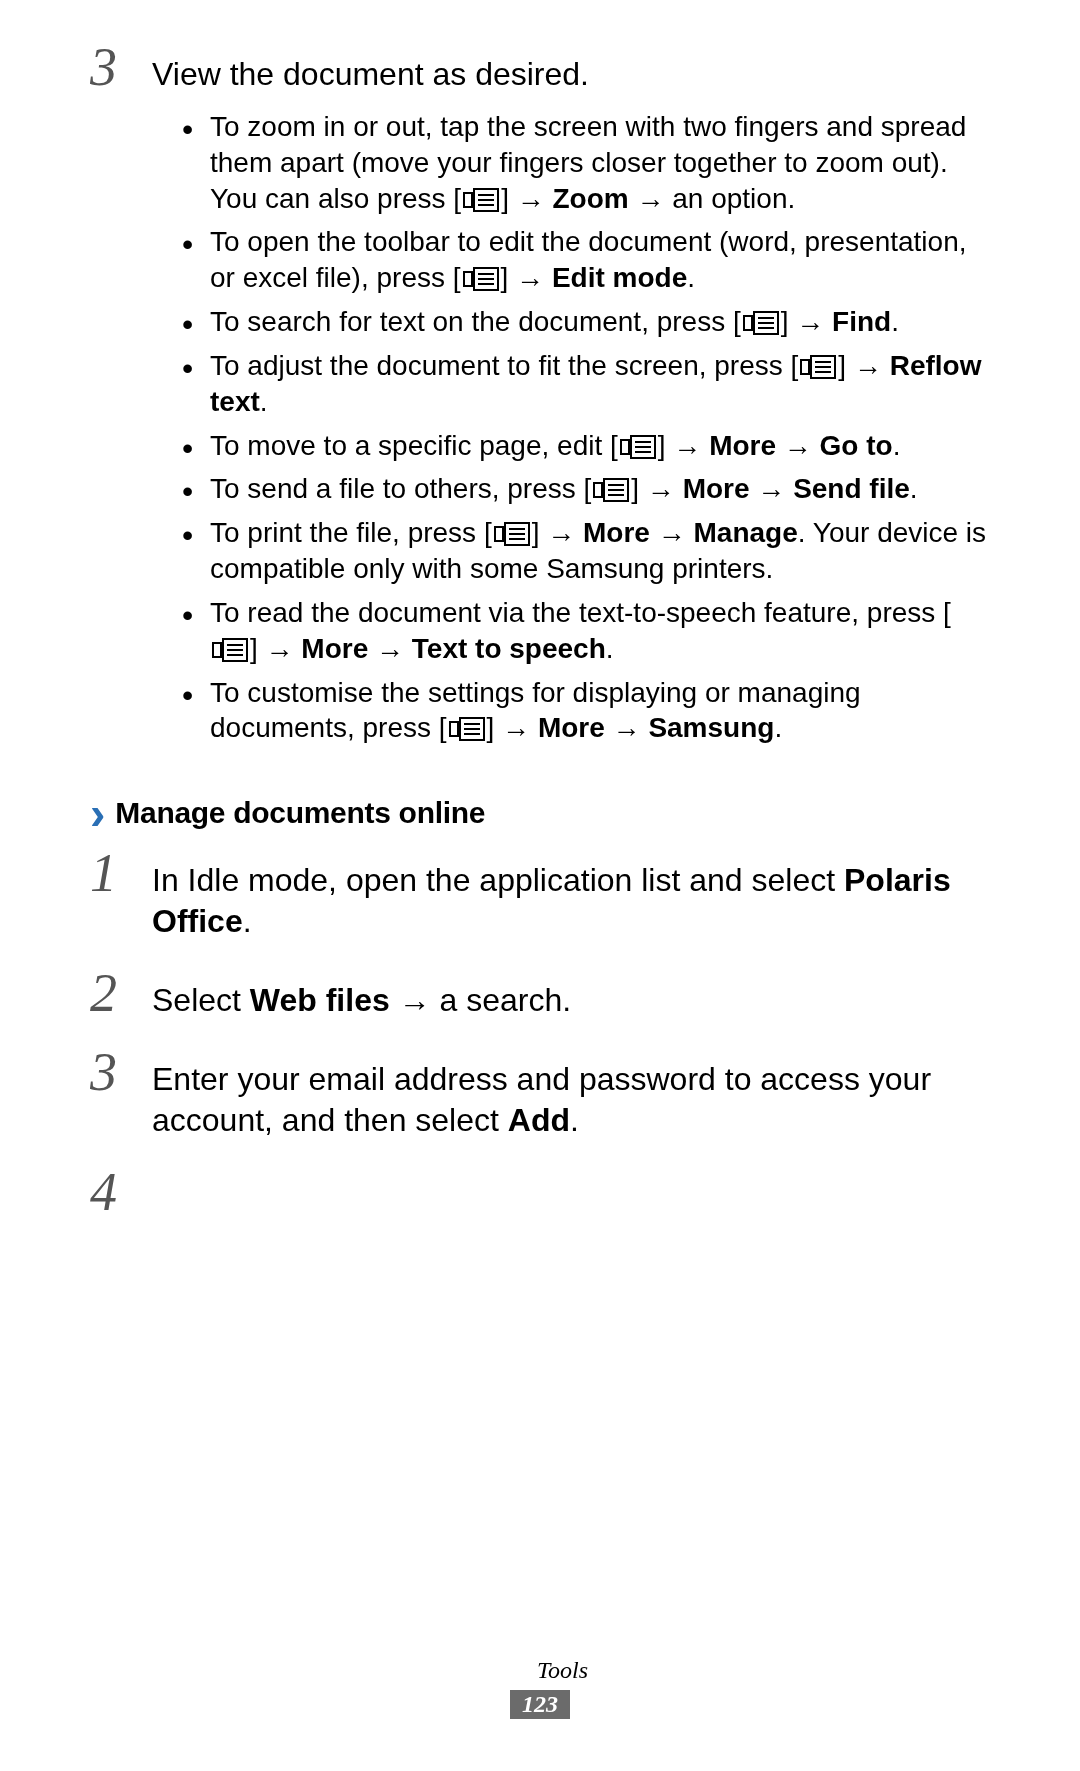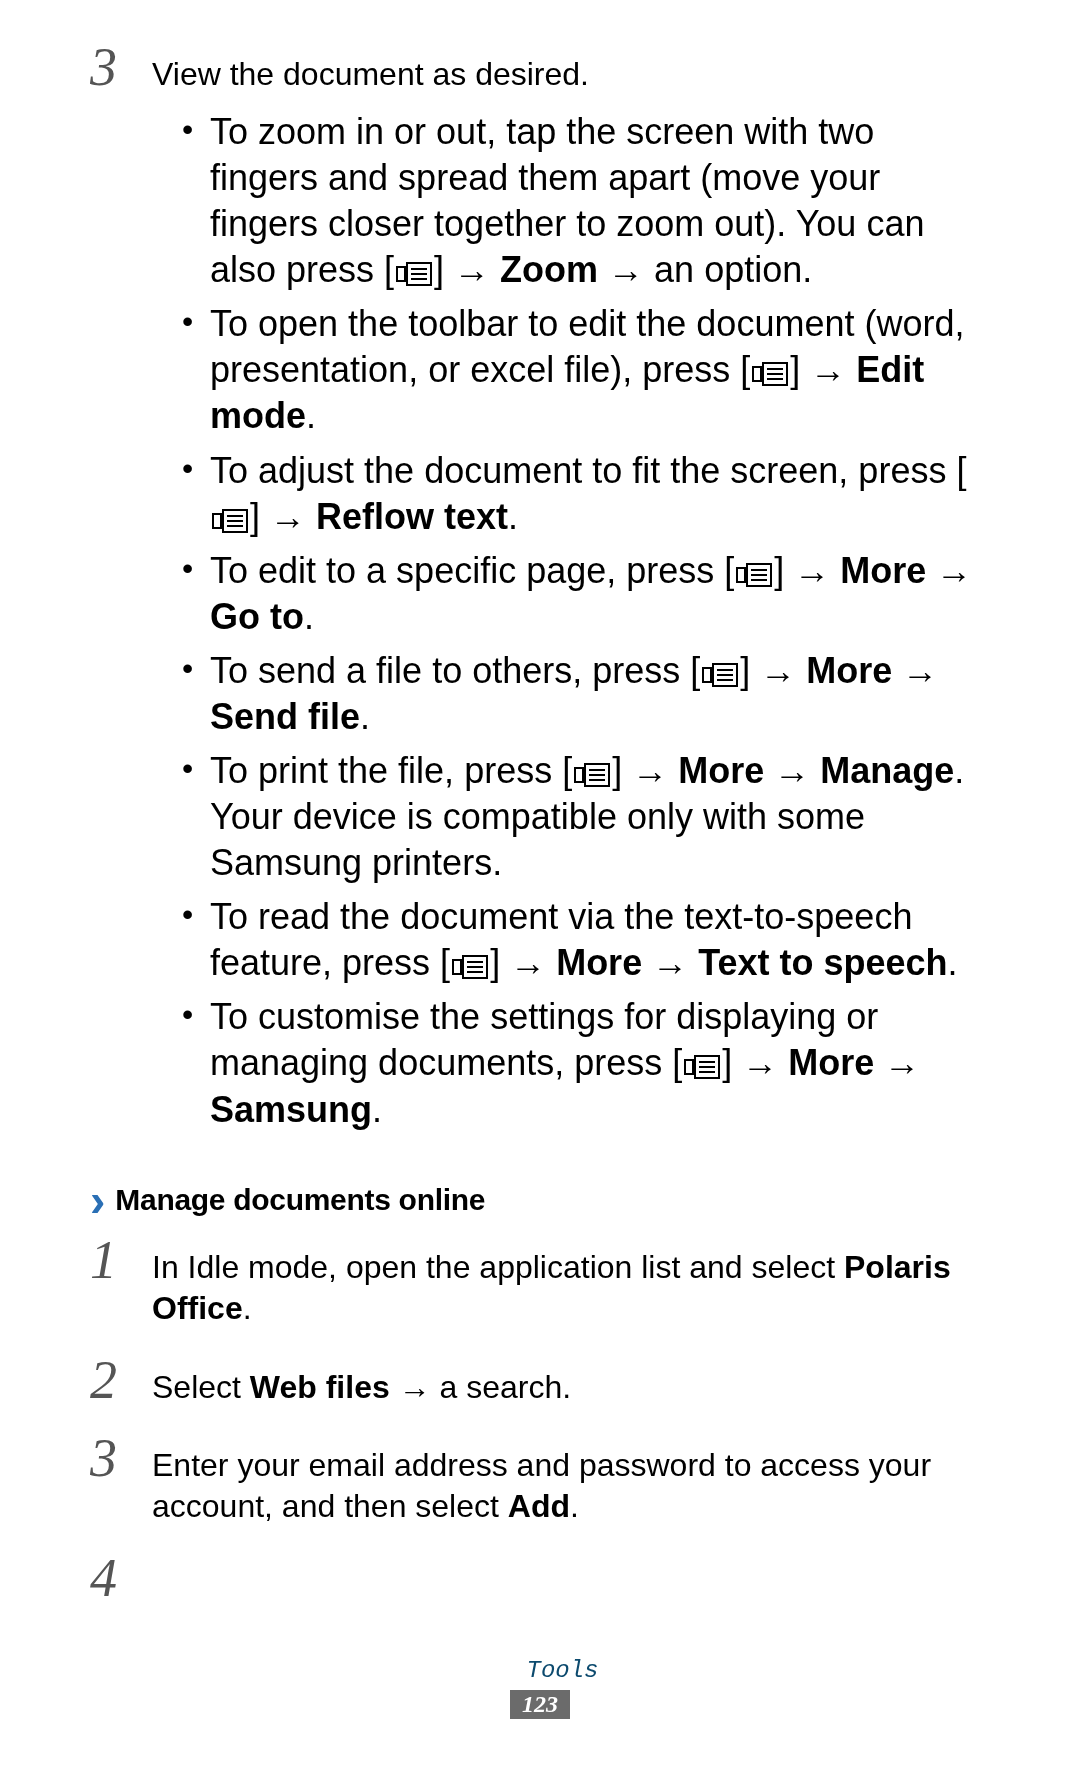--- a/index.html
+++ b/index.html
@@ -47,21 +47,21 @@
     line-height:1.28;
   }
   ul.bullets{
     list-style:none;
     margin:14px 0 0 0;
     padding:0 0 0 30px;
   }
   ul.bullets>li{
     position:relative;
     padding-left:28px;
-    font-size:36px;
+    font-size:28px;
     line-height:1.28;
     margin-top:8px;
   }
   ul.bullets>li::before{
     content:"•";
     position:absolute;
     left:0;
     top:0;
     font-size:32px;
     line-height:1.28;
@@ -96,23 +96,23 @@
   .menu-icon svg{display:block;}
   .footer{
     position:absolute;
     bottom:52px;
     left:0;
     width:100%;
     text-align:center;
   }
   .footer-section{
     font-style:italic;
-    font-family:Liberation Mono, monospace;
+    font-family:Liberation Serif, serif;
     font-size:24px;
-    color:#0c4a6e;
+    color:#000000;
     margin-left:45px;
   }
   .page-badge{
     display:inline-block;
     margin-top:6px;
     background:var(--footer-bg);
     color:#fff;
     font-style:italic;
     font-family:Georgia,"Times New Roman",serif;
     font-size:24px;
@@ -146,34 +146,43 @@
         <li>
           <span>To open the toolbar to edit the document (word, presentation, or excel file), press [</span><span class="menu-icon"><svg viewBox="0 0 36 24">
                 <rect x="1" y="5" width="8" height="14" fill="none" stroke="#000" stroke-width="2"></rect>
                 <rect x="11" y="1" width="24" height="22" fill="none" stroke="#000" stroke-width="2"></rect>
                 <line x1="15" y1="7" x2="31" y2="7" stroke="#000" stroke-width="2"></line>
                 <line x1="15" y1="12" x2="31" y2="12" stroke="#000" stroke-width="2"></line>
                 <line x1="15" y1="17" x2="31" y2="17" stroke="#000" stroke-width="2"></line>
               </svg></span><span>] → </span><span class="bold">Edit mode</span><span>.</span>
         </li>
 
+        <li>
+          <span>To search for text on the document, press [</span><span class="menu-icon"><svg viewBox="0 0 36 24">
+                <rect x="1" y="5" width="8" height="14" fill="none" stroke="#000" stroke-width="2"></rect>
+                <rect x="11" y="1" width="24" height="22" fill="none" stroke="#000" stroke-width="2"></rect>
+                <line x1="15" y1="7" x2="31" y2="7" stroke="#000" stroke-width="2"></line>
+                <line x1="15" y1="12" x2="31" y2="12" stroke="#000" stroke-width="2"></line>
+                <line x1="15" y1="17" x2="31" y2="17" stroke="#000" stroke-width="2"></line>
+              </svg></span><span>] → </span><span class="bold">Find</span><span>.</span>
+        </li>
 
 
         <li>
           <span>To adjust the document to fit the screen, press [</span><span class="menu-icon"><svg viewBox="0 0 36 24">
                 <rect x="1" y="5" width="8" height="14" fill="none" stroke="#000" stroke-width="2"></rect>
                 <rect x="11" y="1" width="24" height="22" fill="none" stroke="#000" stroke-width="2"></rect>
                 <line x1="15" y1="7" x2="31" y2="7" stroke="#000" stroke-width="2"></line>
                 <line x1="15" y1="12" x2="31" y2="12" stroke="#000" stroke-width="2"></line>
                 <line x1="15" y1="17" x2="31" y2="17" stroke="#000" stroke-width="2"></line>
               </svg></span><span>] → </span><span class="bold">Reflow text</span><span>.</span>
         </li>
 
         <li>
-          <span>To edit to a specific page, press [</span><span class="menu-icon"><svg viewBox="0 0 36 24">
+          <span>To move to a specific page, edit [</span><span class="menu-icon"><svg viewBox="0 0 36 24">
                 <rect x="1" y="5" width="8" height="14" fill="none" stroke="#000" stroke-width="2"></rect>
                 <rect x="11" y="1" width="24" height="22" fill="none" stroke="#000" stroke-width="2"></rect>
                 <line x1="15" y1="7" x2="31" y2="7" stroke="#000" stroke-width="2"></line>
                 <line x1="15" y1="12" x2="31" y2="12" stroke="#000" stroke-width="2"></line>
                 <line x1="15" y1="17" x2="31" y2="17" stroke="#000" stroke-width="2"></line>
               </svg></span><span>] → </span><span class="bold">More</span><span> → </span><span class="bold">Go to</span><span>.</span>
         </li>
 
         <li>
           <span>To send a file to others, press [</span><span class="menu-icon"><svg viewBox="0 0 36 24">

